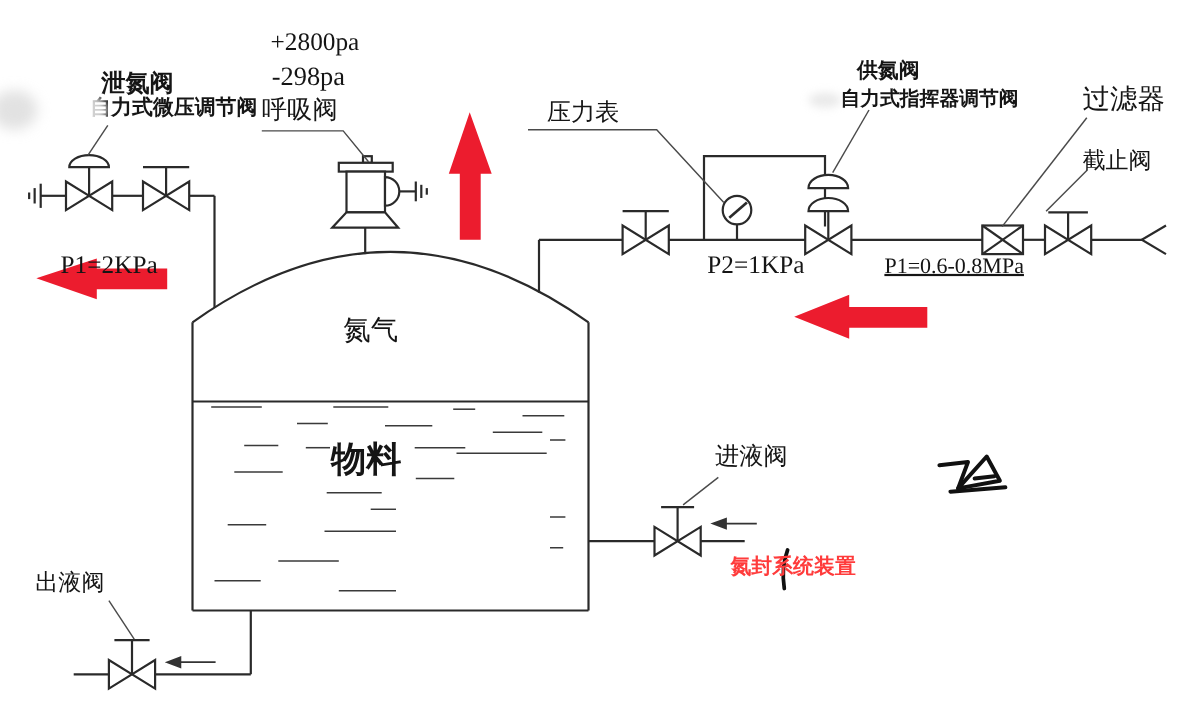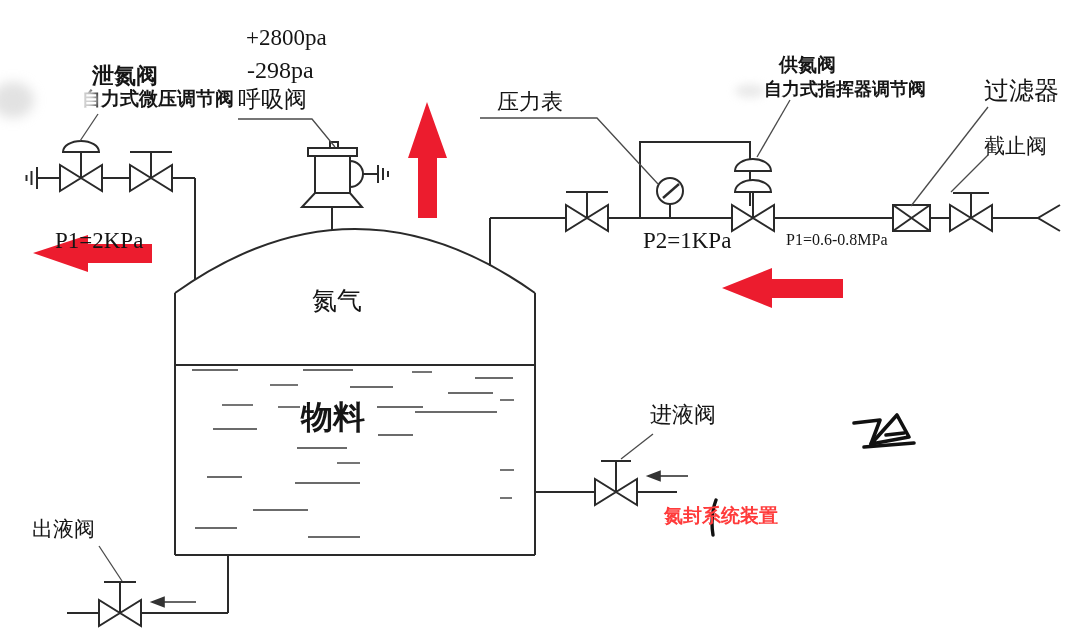--- a/index.html
+++ b/index.html
@@ -205,21 +205,21 @@
   <div class="lbl cjk" style="left:82px;top:89px;font-size:19px;font-weight:bold;">自力式微压调节阀</div>
   <div class="lbl cjk" style="left:238px;top:88px;font-size:23px;">呼吸阀</div>
   <div class="lbl num" style="left:55px;top:207px;font-size:23px;margin-top:22px;">P1=2KPa</div>
 
   <div class="lbl cjk" style="left:497px;top:90px;font-size:22px;">压力表</div>
   <div class="lbl cjk" style="left:779px;top:55px;font-size:19px;font-weight:bold;">供氮阀</div>
   <div class="lbl cjk" style="left:764px;top:80px;font-size:18px;font-weight:bold;">自力式指挥器调节阀</div>
   <div class="lbl cjk" style="left:984px;top:78px;font-size:25px;">过滤器</div>
   <div class="lbl cjk" style="left:984px;top:135px;font-size:21px;text-align:center;">截止阀</div>
   <div class="lbl num" style="left:643px;top:229px;font-size:23px;">P2=1KPa</div>
-  <div class="lbl num" style="left:786px;top:232px;font-size:16px;">P1=0.6-0.8MPa</div>
+  <div class="lbl num" style="left:804px;top:232px;font-size:20px;text-decoration:underline;">P1=0.6-0.8MPa</div>
 
   <div class="lbl cjk" style="left:312px;top:288px;font-size:25px;">氮气</div>
   <div class="lbl cjk" style="left:301px;top:401px;font-size:32px;font-weight:bold;font-family:Liberation Serif, serif;">物料</div>
 
   <div class="lbl cjk" style="left:32px;top:518px;font-size:21px;">出液阀</div>
   <div class="lbl cjk" style="left:650px;top:403px;font-size:22px;text-align:right;">进液阀</div>
   <div class="lbl cjk red-note" style="left:664px;top:506px;font-size:19px;">氮封系统装置</div>
 
   <div class="smudge" style="left:-8px;top:82px;width:42px;height:36px;background:rgba(190,190,190,.45);filter:blur(6px);border-radius:50%;"></div>
   <div class="smudge" style="left:58px;top:86px;width:40px;height:28px;background:rgba(255,255,255,.8);filter:blur(3px);border-radius:50%;"></div>

